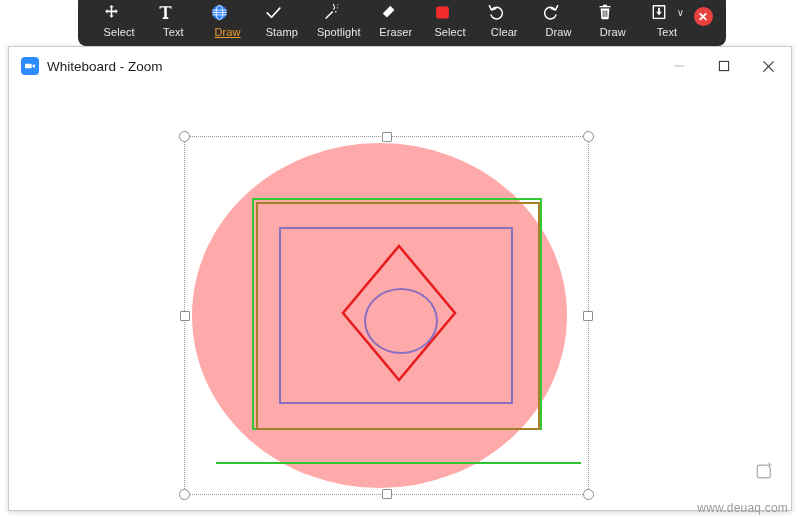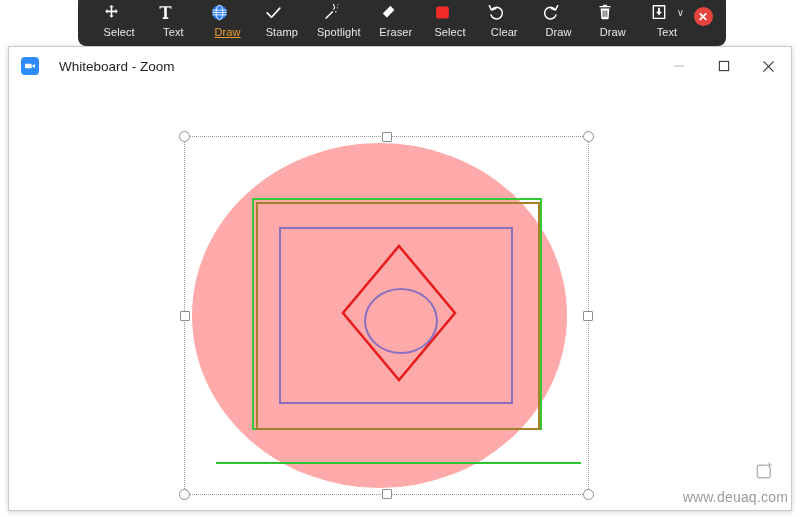--- a/index.html
+++ b/index.html
@@ -112,21 +112,21 @@
     position: relative;
   }
   #app-icon {
     margin-left: 12px;
     width: 18px; height: 18px;
     border-radius: 4px;
     background: #2d8cff;
     display: flex; align-items: center; justify-content: center;
   }
   #window-title {
-    margin-left: 20px;
+    margin-left: 8px;
     font-size: 13.5px;
     color: #1f1f1f;
   }
   #window-controls {
     position: absolute;
     right: 0; top: 0;
     height: 38px;
     display: flex;
   }
   .wc {
@@ -221,22 +221,22 @@
     width: 26px; height: 26px;
     display: flex; align-items: center; justify-content: center;
     cursor: pointer;
     color: #b4b4b4;
   }
 
   
   #watermark {
     position: absolute;
     right: 12px;
-    bottom: 12px;
-    font-size: 14px;
+    bottom: 2px;
+    font-size: 12px;
     color: #9b9b9b;
     letter-spacing: .2px;
     font-family: "Liberation Sans", sans-serif;
     z-index: 60;
   }
 </style>
 </head>
 <body>
 
 <div id="annotation-toolbar">

